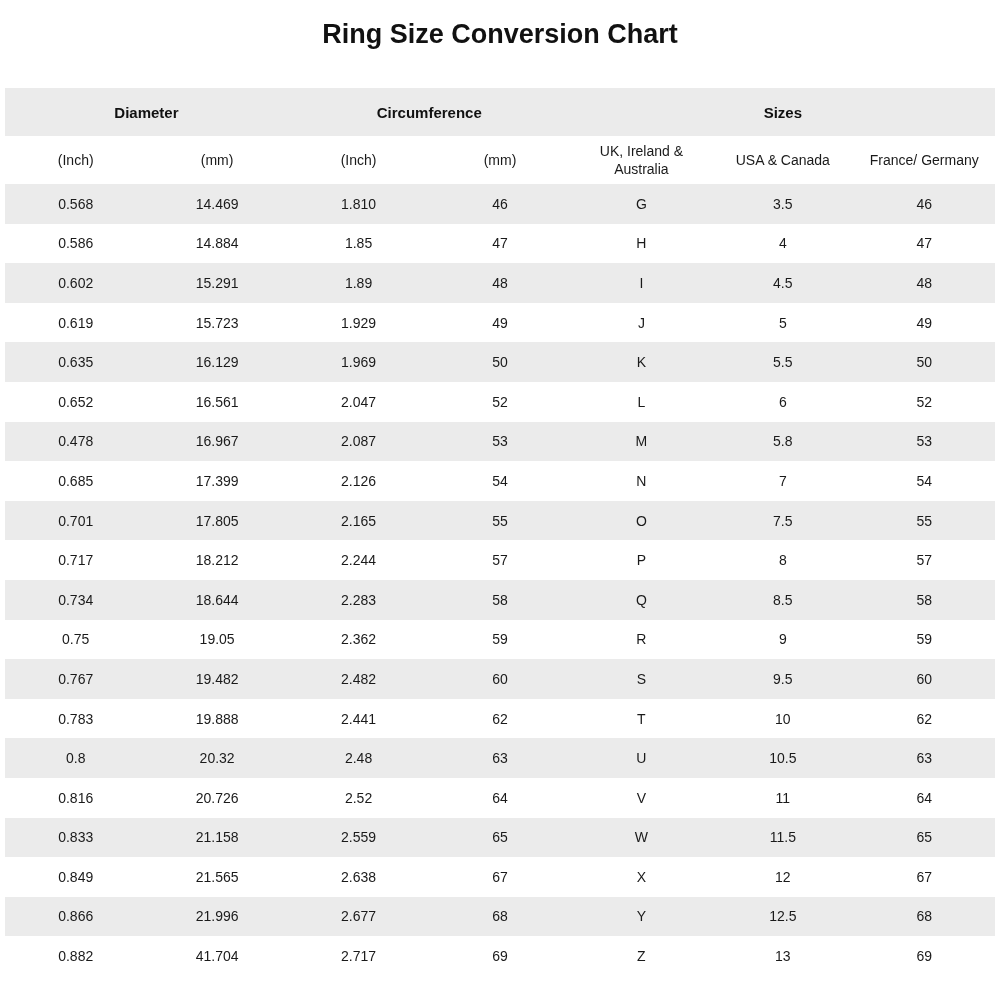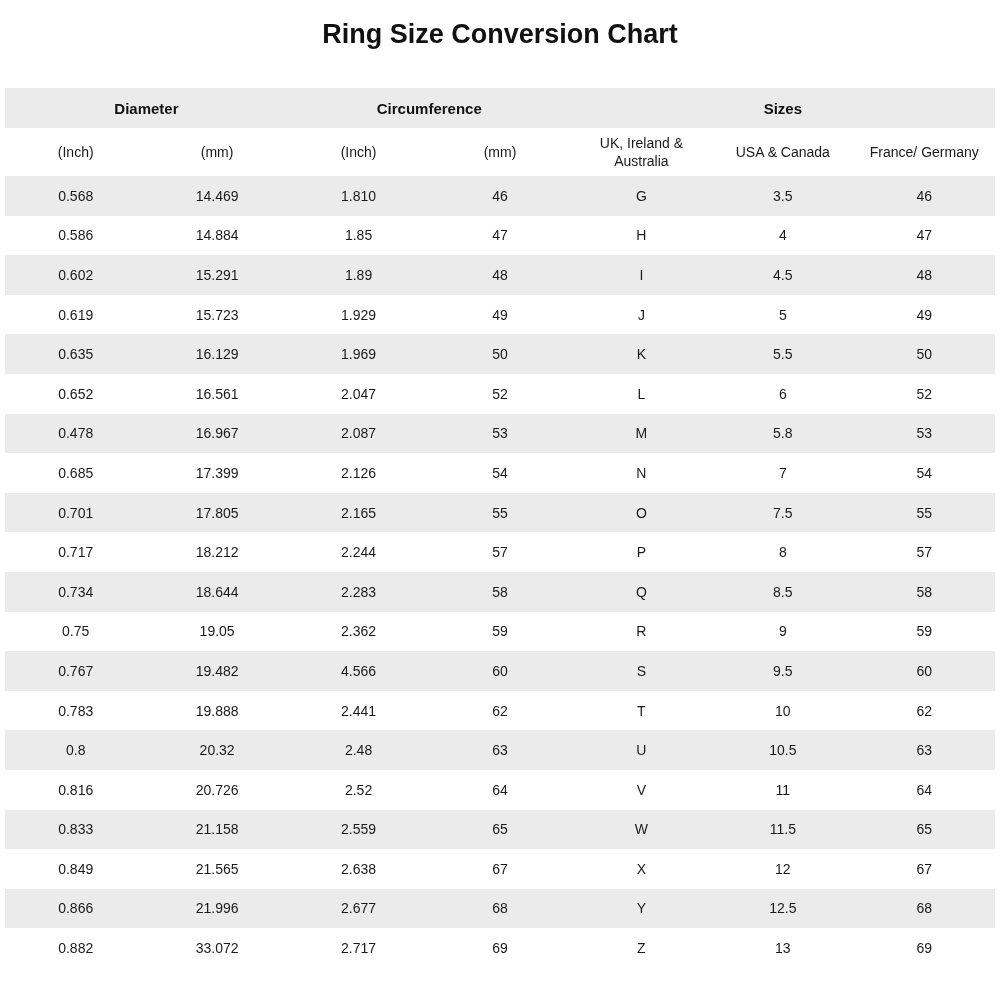--- a/index.html
+++ b/index.html
@@ -38,21 +38,21 @@
   }
   table.ring-table th,
   table.ring-table td {
     text-align: center;
     vertical-align: middle;
     font-weight: normal;
     padding: 0 10px;
     overflow: hidden;
   }
   tr.group-header-row th {
-    height: 40px;
+    height: 48px;
     background: var(--stripe, #ebebeb);
     font-size: 15px;
     font-weight: bold;
     color: #111111;
   }
   tr.column-header-row th {
     height: 48px;
     background: #ffffff;
     font-size: 14px;
     line-height: 1.3;
@@ -205,21 +205,21 @@
           <td>19.05</td>
           <td>2.362</td>
           <td>59</td>
           <td>R</td>
           <td>9</td>
           <td>59</td>
         </tr>
         <tr>
           <td>0.767</td>
           <td>19.482</td>
-          <td>4.566</td>
+          <td>2.482</td>
           <td>60</td>
           <td>S</td>
           <td>9.5</td>
           <td>60</td>
         </tr>
         <tr>
           <td>0.783</td>
           <td>19.888</td>
           <td>2.441</td>
           <td>62</td>
@@ -267,21 +267,21 @@
           <td>0.866</td>
           <td>21.996</td>
           <td>2.677</td>
           <td>68</td>
           <td>Y</td>
           <td>12.5</td>
           <td>68</td>
         </tr>
         <tr>
           <td>0.882</td>
-          <td>33.072</td>
+          <td>41.704</td>
           <td>2.717</td>
           <td>69</td>
           <td>Z</td>
           <td>13</td>
           <td>69</td>
         </tr>
       </tbody>
   </table>
 </div>
 

